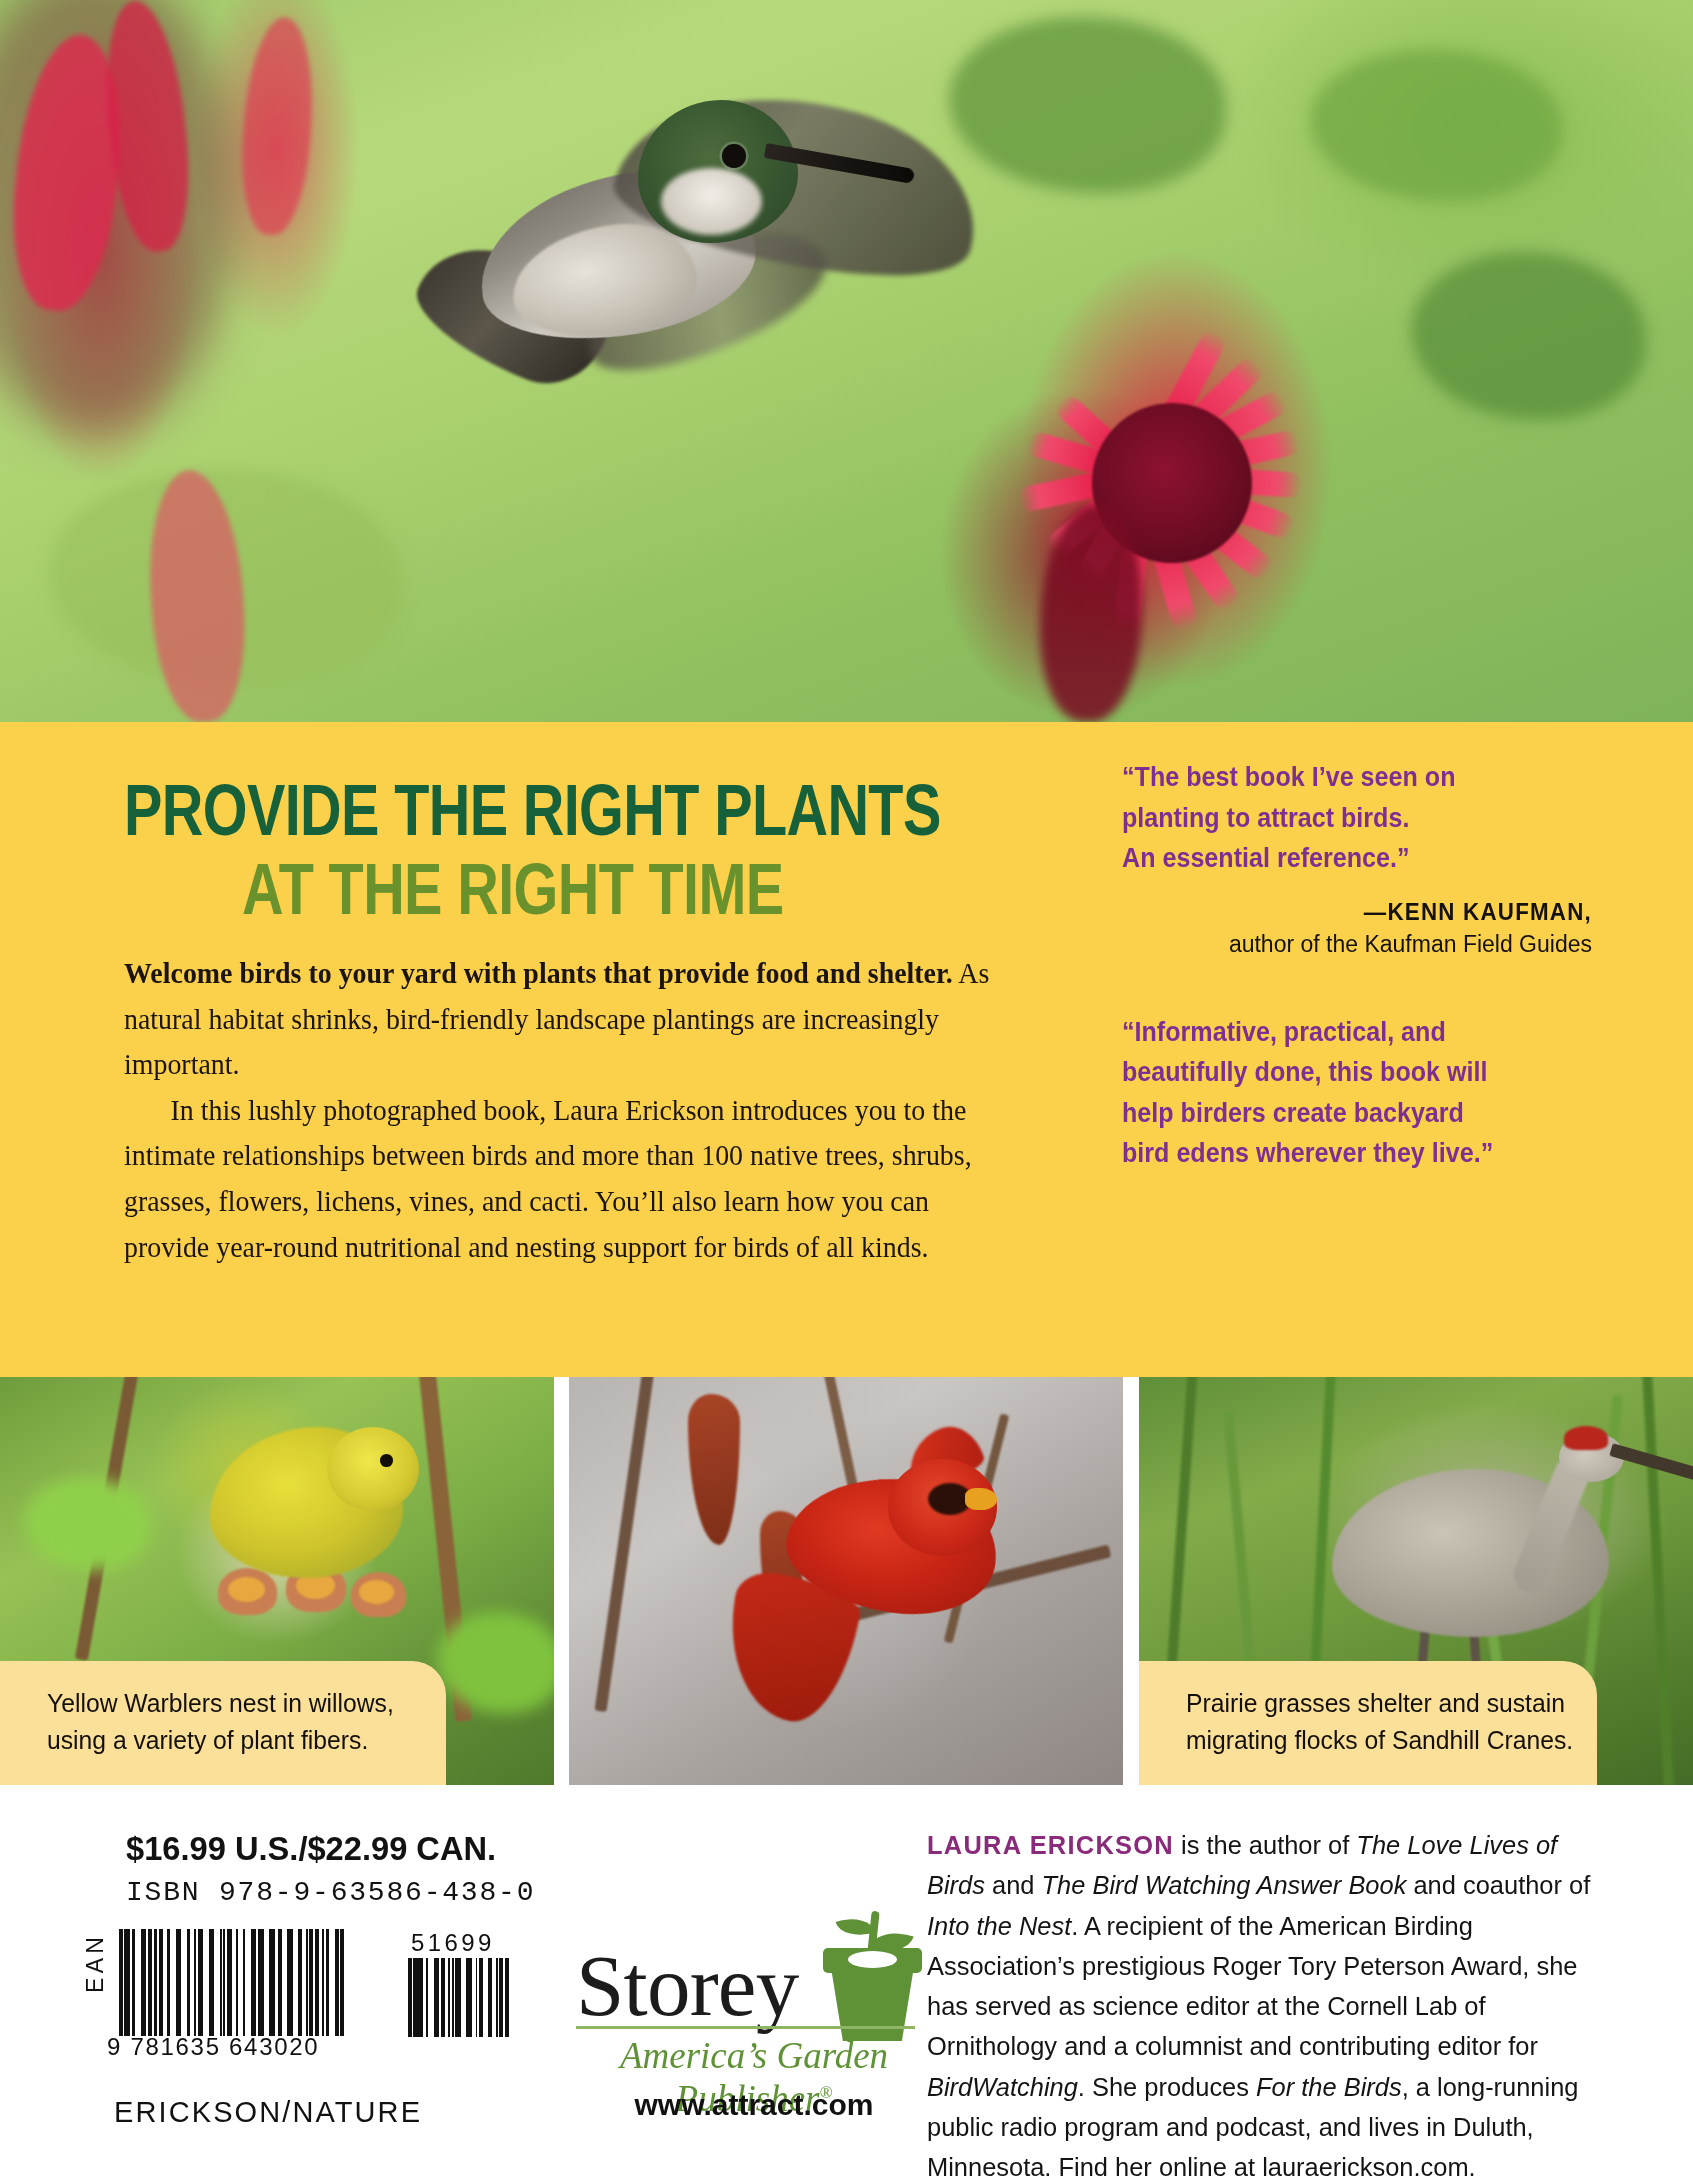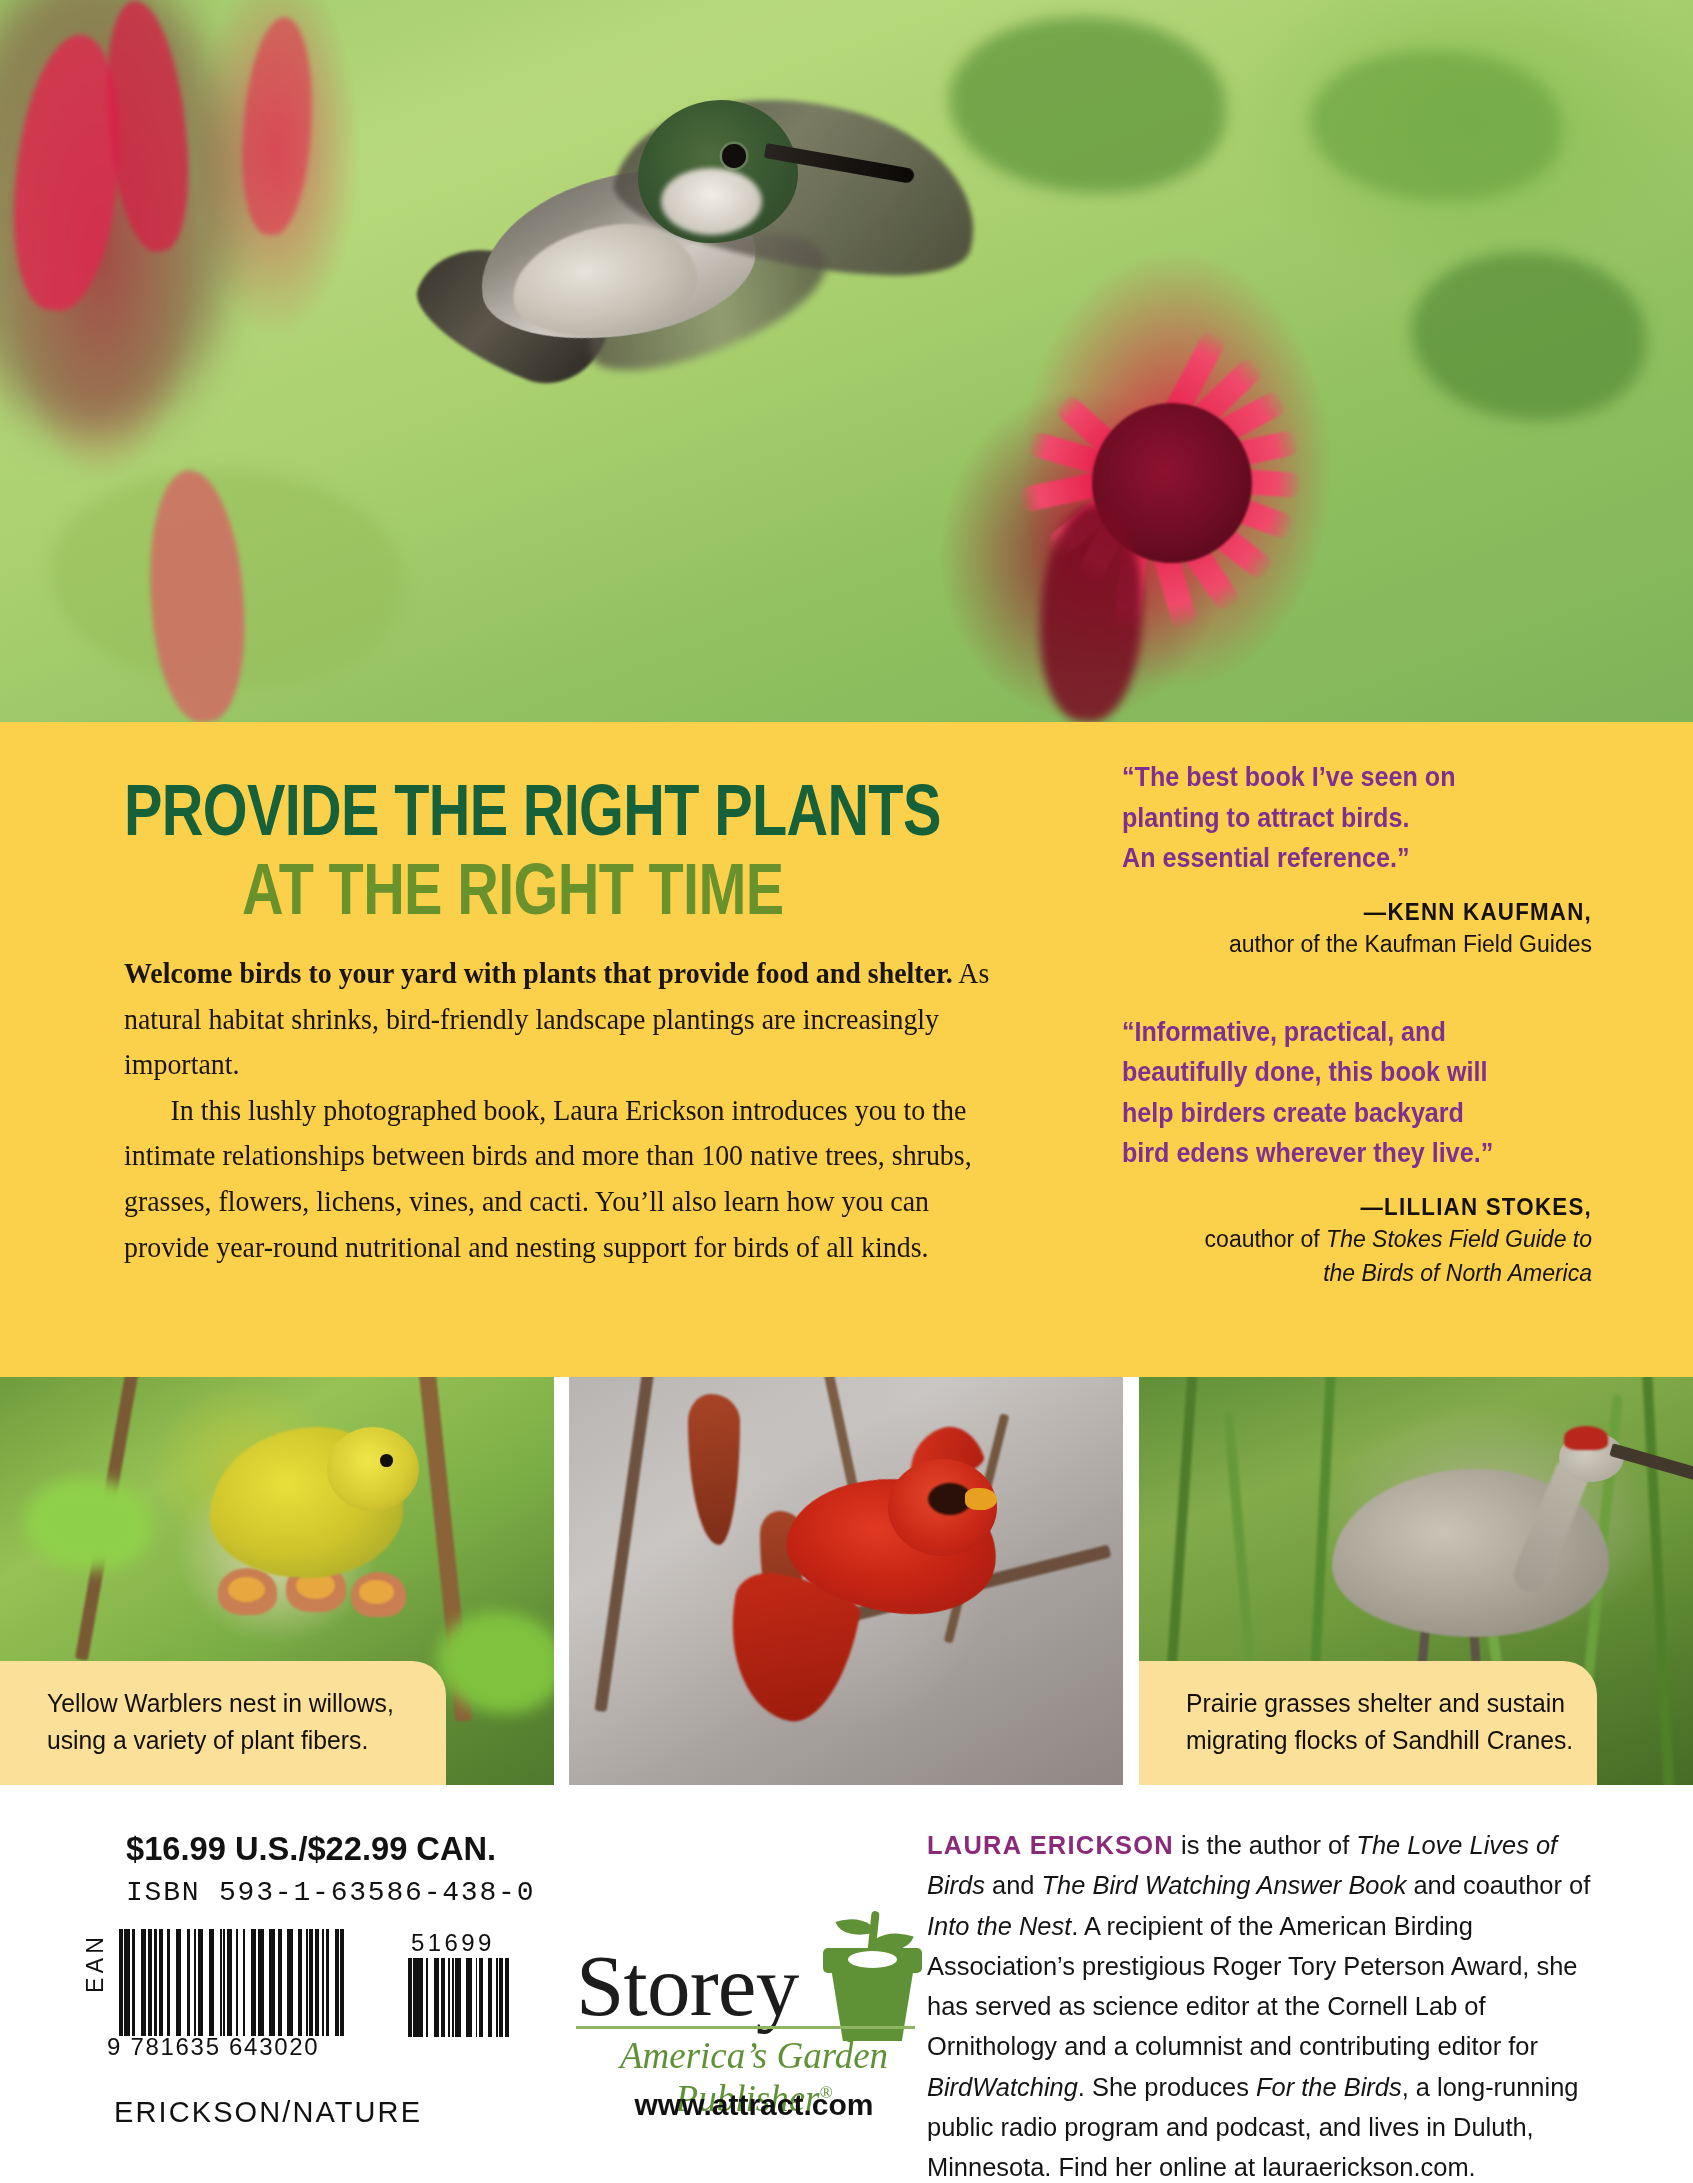--- a/index.html
+++ b/index.html
@@ -428,25 +428,20 @@
           <span class="attrib-role">author of the Kaufman Field Guides</span>
         </div>
       </div>
 
       <div class="quote-block-2">
         <div class="quote-text">
           <span class="ln">“Informative, practical, and</span>
           <span class="ln">beautifully done, this book will</span>
           <span class="ln">help birders create backyard</span>
           <span class="ln">bird edens wherever they live.”</span>
-        </div>
-        <div class="quote-attrib">
-          <span class="attrib-name">—LILLIAN STOKES,</span>
-          <span class="attrib-role"><span>coauthor of </span><i>The Stokes Field Guide to</i></span>
-          <span class="attrib-role"><i>the Birds of North America</i></span>
         </div>
       </div>
 
     </div>
   </div>
 </div>
 
 <div class="photo-strip">
 
   <div class="photo p1">
@@ -506,21 +501,21 @@
       <span>Prairie grasses shelter and sustain</span>
       <span>migrating flocks of Sandhill Cranes.</span>
     </div>
   </div>
 
 </div>
 
 <div class="footer">
 
   <div class="price">$16.99 U.S./$22.99 CAN.</div>
-  <div class="isbn">ISBN 593-1-63586-438-0</div>
+  <div class="isbn">ISBN 978-9-63586-438-0</div>
 
   <div class="barcode-wrap">
     <div class="ean-label">EAN</div>
     <div class="bars-main" id="bars-main">
         <div class="bar" style="width: 3.7px; height: 107px; background: rgb(17, 17, 17);"></div>
         <div class="bar" style="width: 1.8px; height: 107px; background: transparent;"></div>
         <div class="bar" style="width: 3.7px; height: 107px; background: rgb(17, 17, 17);"></div>
         <div class="bar" style="width: 1.8px; height: 107px; background: rgb(17, 17, 17);"></div>
         <div class="bar" style="width: 1.8px; height: 107px; background: transparent;"></div>
         <div class="bar" style="width: 3.7px; height: 107px; background: rgb(17, 17, 17);"></div>

